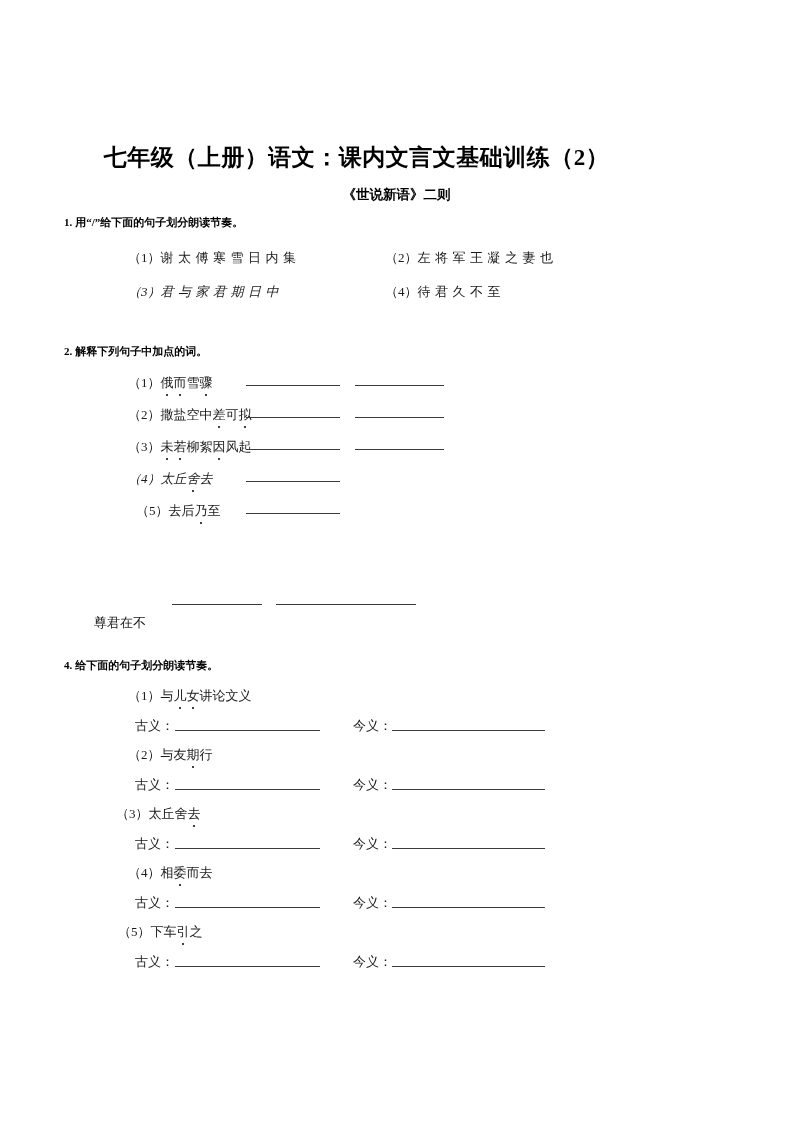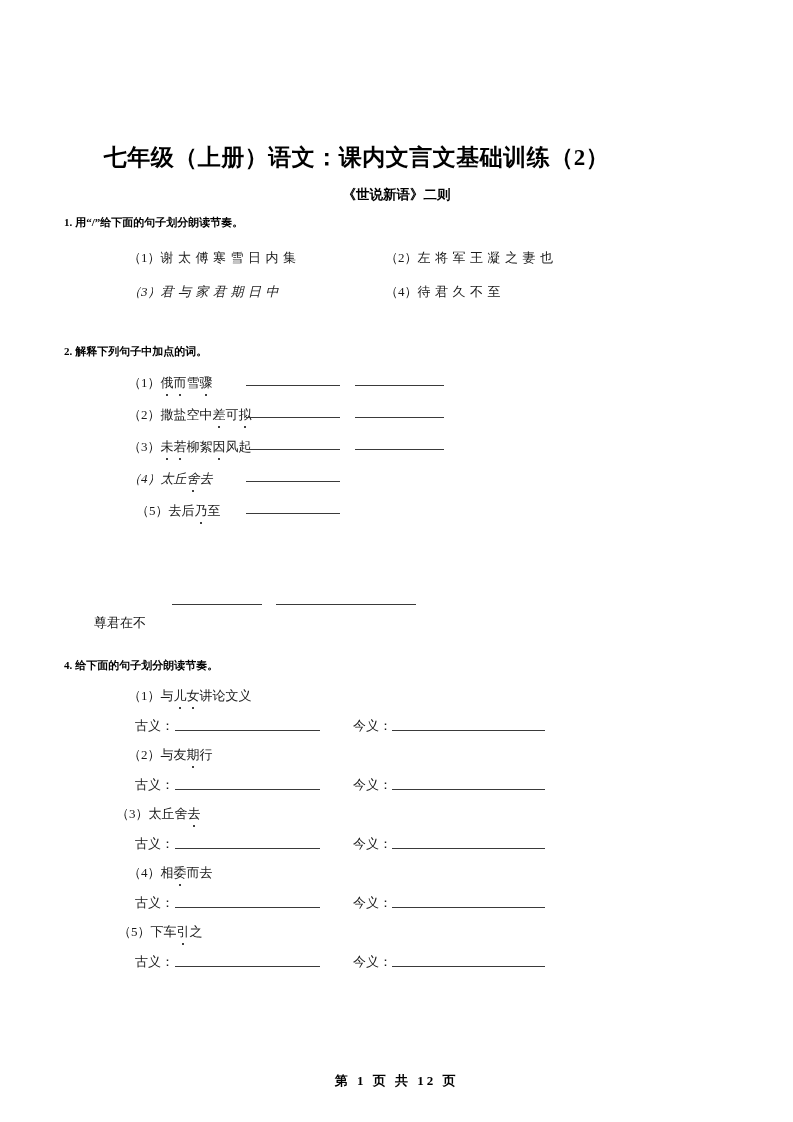--- a/index.html
+++ b/index.html
@@ -210,15 +210,14 @@
   <div class="rule" style="left:392px; top:907px; width:153px;"></div>
 
   <div class="item" style="left:118px; top:923px;">
     <span class="item-label">（5）</span><span class="dotted-text"><span>下</span><span>车</span><span class="dotwrap">引</span><span>之</span></span>
   </div>
   <div class="item" style="left:135px; top:953px;">古义：</div>
   <div class="rule" style="left:175px; top:966px; width:145px;"></div>
   <div class="item" style="left:353px; top:953px;">今义：</div>
   <div class="rule" style="left:392px; top:966px; width:153px;"></div>
 
-  <div class="footer">第 1 页 共 12 页</div>
 
 </div>
 
 </body></html>

